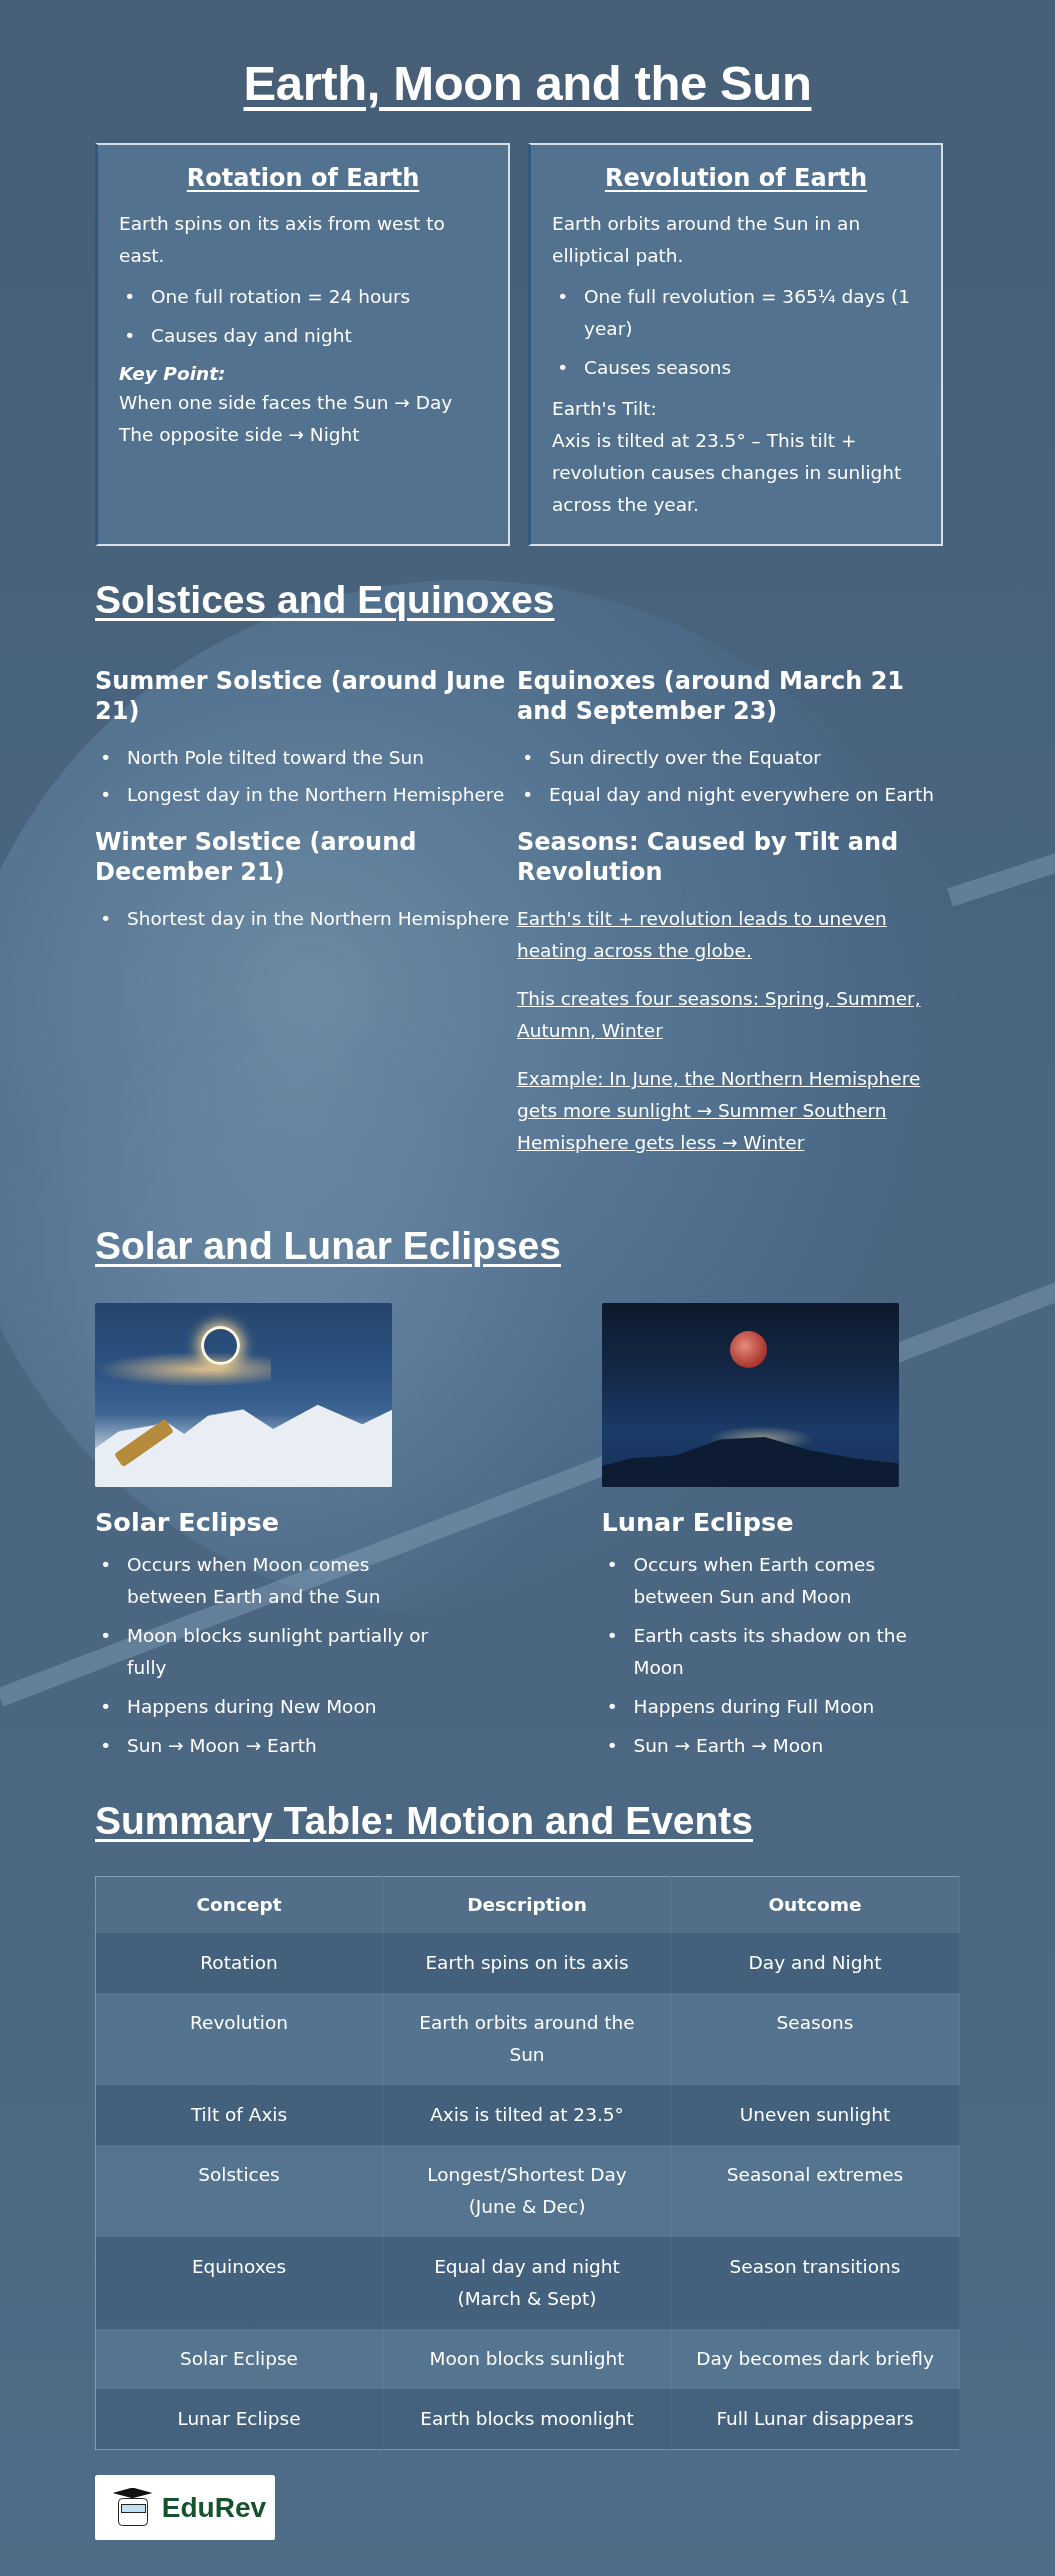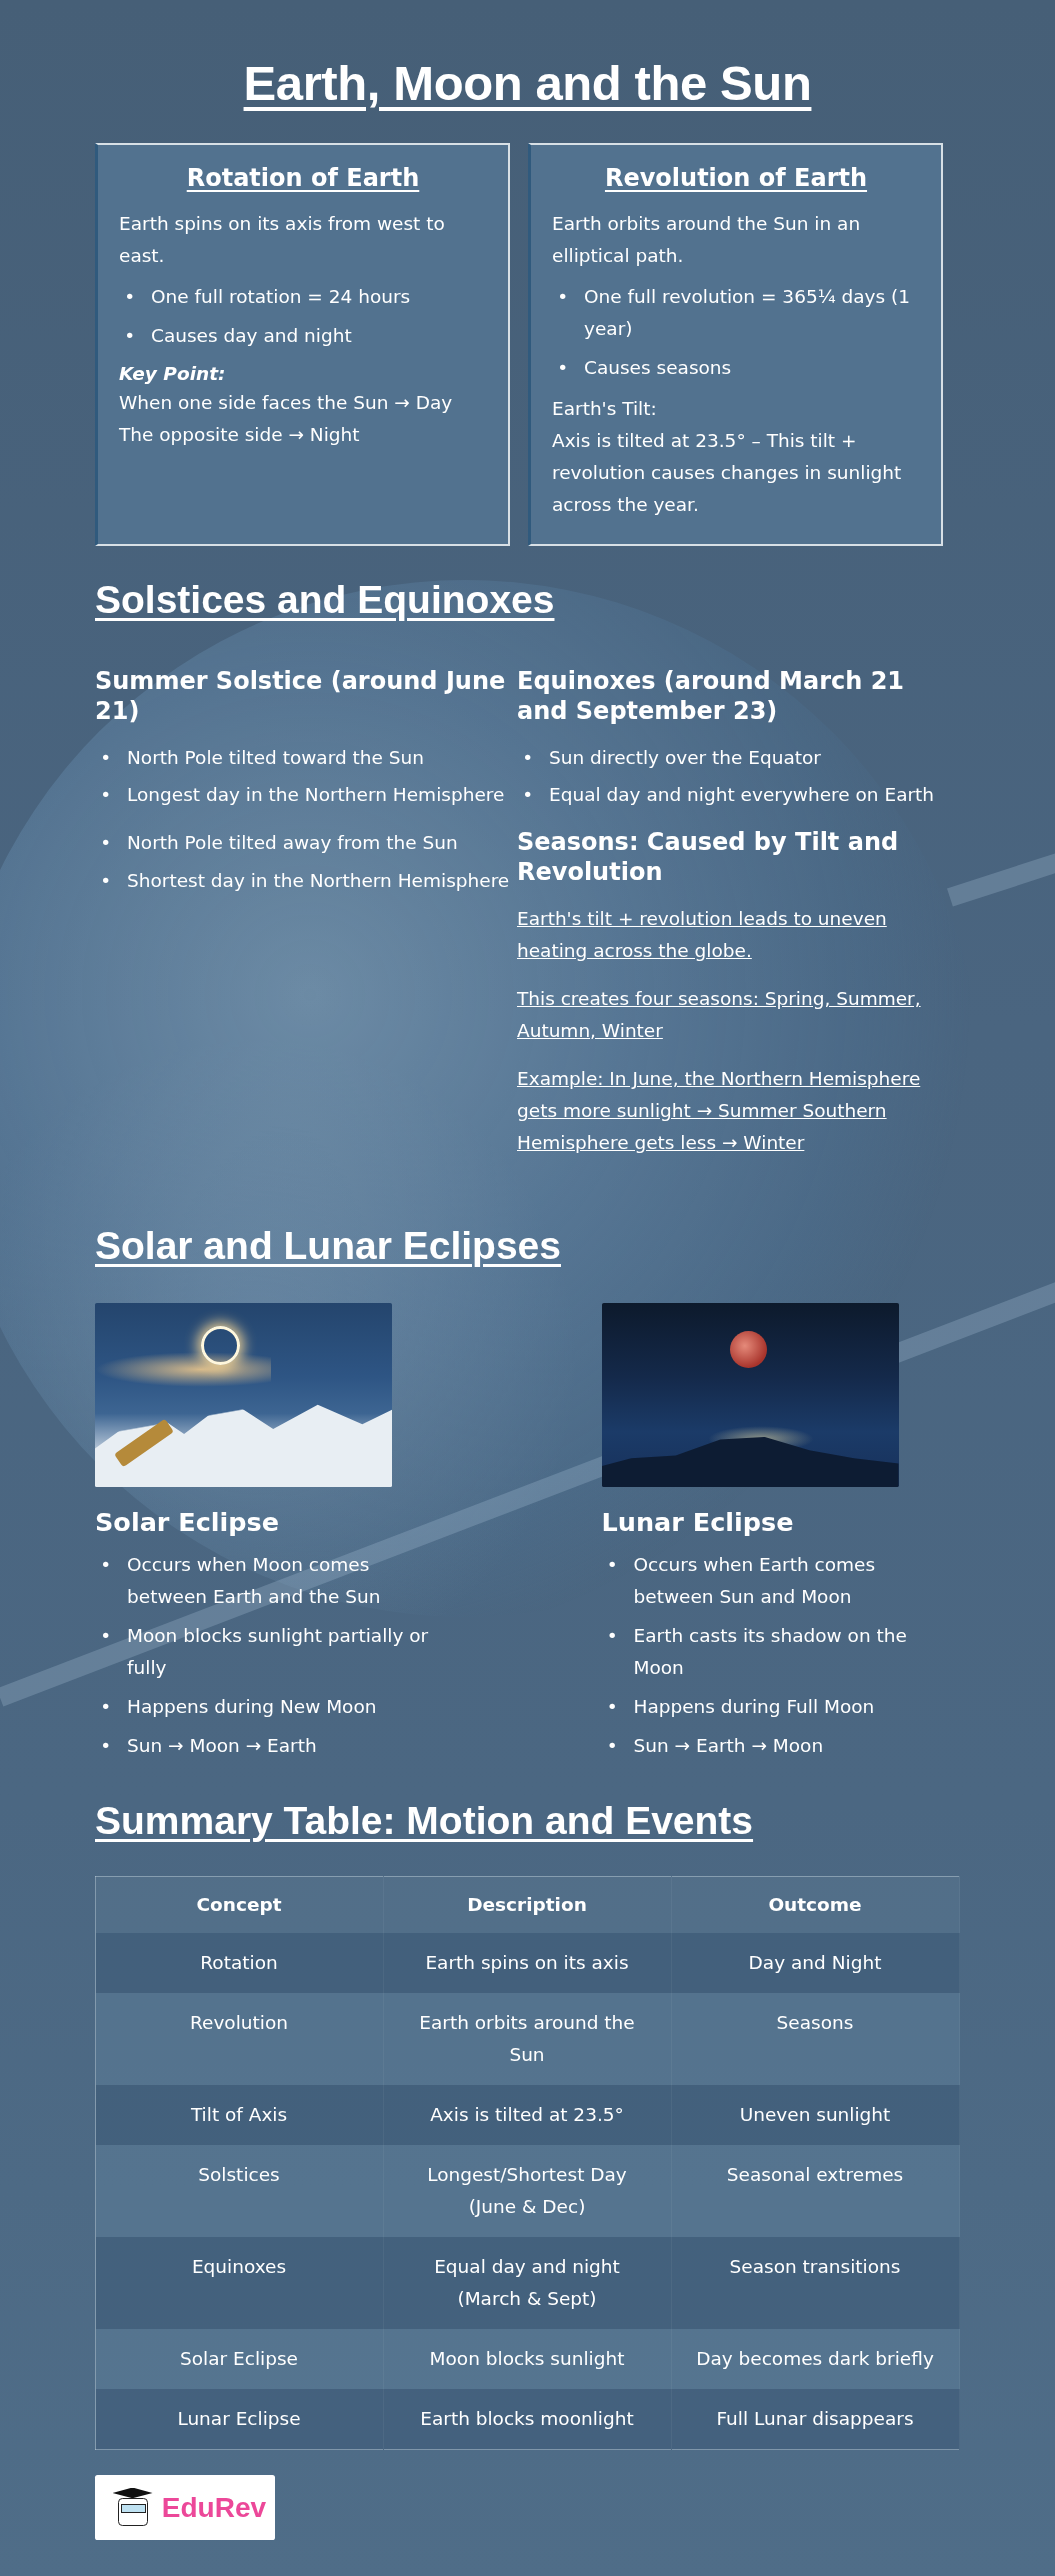--- a/index.html
+++ b/index.html
@@ -121,21 +121,21 @@
   .logo {
     margin-top: 24.6px;
     width: 180px; height: 65px;
     background: #ffffff; border-radius: 2.6px;
     display: flex; align-items: center; padding-left: 14px; gap: 8.8px;
   }
   .logo .mascot { width: 44px; height: 40px; position: relative; }
   .logo .cap { position: absolute; left: 3.5px; top: 0; width: 40px; height: 10.6px; background: #111; clip-path: polygon(0 50%, 50% 0, 100% 50%, 50% 100%); }
   .logo .face { position: absolute; left: 8.8px; top: 10.6px; width: 30px; height: 28px; border: 1.8px solid #222; border-radius: 4.4px; background: #fff; }
   .logo .face::before { content: ""; position: absolute; left: 1.8px; top: 4.4px; width: 23px; height: 7px; background: #bfe2f2; border: 0.9px solid #222; }
-  .logo .brand { font-family: "Liberation Sans", sans-serif; font-weight: 700; font-size: 28px; color: #ec4899; }
+  .logo .brand { font-family: "Liberation Sans", sans-serif; font-weight: 700; font-size: 28px; color: #14532d; }
 </style>
 </head>
 <body>
 
 <div class="bg"></div>
 <div class="globe"></div>
 <div class="streak" style="left:950px; top:888px; width:141px; transform:rotate(-18deg);"></div>
 <div class="streak" style="left:0px; top:1688px; width:1143px; transform:rotate(-21deg);"></div>
 
 <div class="page">
@@ -168,22 +168,22 @@
 
   <h2 class="section sec-solstice">Solstices and Equinoxes</h2>
 
   <div class="twocol">
     <div class="col">
       <h3 class="sub">Summer Solstice (around June 21)</h3>
       <ul>
         <li>North Pole tilted toward the Sun</li>
         <li>Longest day in the Northern Hemisphere</li>
       </ul>
-      <ul>
-        <li>North Pole tilted away from the Sun</li>
+      <h3 class="sub">Winter Solstice (around December 21)</h3>
+      <ul>
         <li>Shortest day in the Northern Hemisphere</li>
       </ul>
     </div>
     <div class="col">
       <h3 class="sub">Equinoxes (around March 21 and September 23)</h3>
       <ul>
         <li>Sun directly over the Equator</li>
         <li>Equal day and night everywhere on Earth</li>
       </ul>
       <h3 class="sub">Seasons: Caused by Tilt and Revolution</h3>

